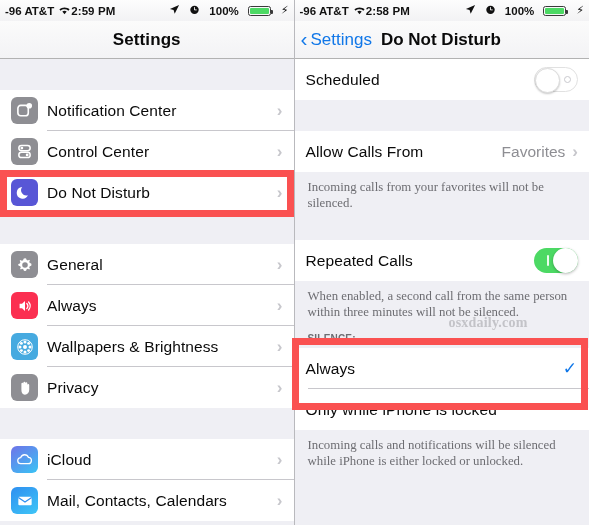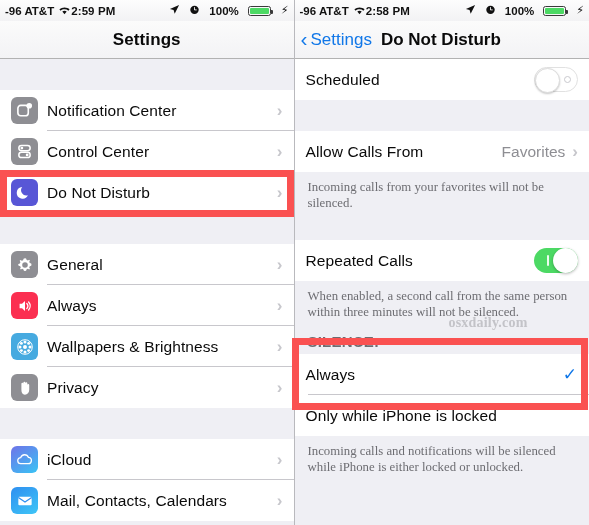--- a/index.html
+++ b/index.html
@@ -79,21 +79,21 @@
   .tile svg{display:block;}
 
   
   .row.plain{}
   .row.plain .sep{left:13px;}
   .desc{
     background:#efeff4;color:#6d6d72;font-size:12.8px;line-height:16px;
     padding:7px 13px 11px 13px;position:relative;font-family:Liberation Serif, serif;
   }
   .sechead{
-    background:#efeff4;color:#6d6d72;font-size:15px;font-weight:600;
+    background:#efeff4;color:#6d6d72;font-size:10px;font-weight:600;
     letter-spacing:.2px;padding:9px 13px 4px 13px;
   }
   .toggle{
     width:44px;height:25px;border-radius:13px;position:relative;margin-right:11px;
     box-sizing:border-box;flex:0 0 44px;
   }
   .toggle.off{background:#fff;border:1px solid #e1e1e1;}
   .toggle.off .knob{
     position:absolute;left:0px;top:0px;width:23px;height:23px;border-radius:50%;
     background:#fff;border:1px solid #dcdcdc;box-shadow:0 1px 2px rgba(0,0,0,.22);

